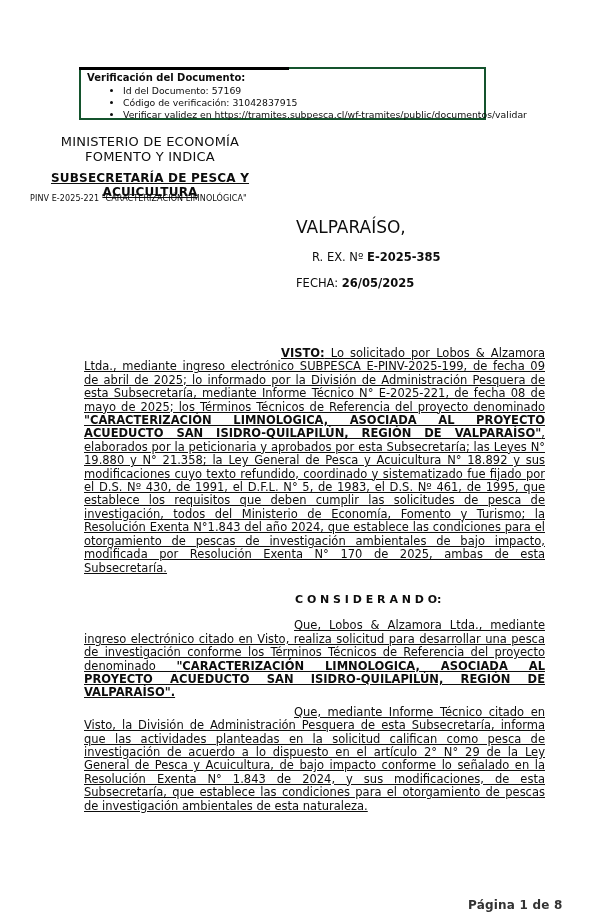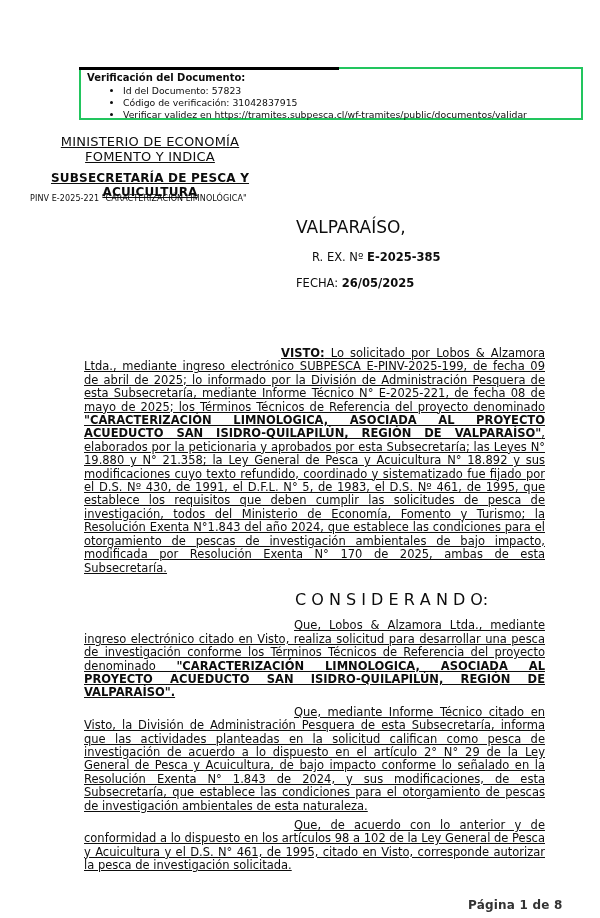--- a/index.html
+++ b/index.html
@@ -6,72 +6,72 @@
   .page{
     position:relative;
     width:600px;height:918px;
     background:#ffffff;
     font-family:"DejaVu Sans",sans-serif;
     color:#0d0d0d;
     overflow:hidden;
   }
   
   .verify-box{
-    position:absolute;left:79px;top:67px;width:504px;height:53px;
-    border:2px solid #22c55e;box-sizing:border-box;
+    position:absolute;left:79px;top:67px;width:407px;height:53px;
+    border:2px solid #14532d;box-sizing:border-box;
     padding:3px 6px 14px 6px;
   }
   .verify-box::before{ 
     content:"";position:absolute;top:-2px;left:-2px;width:52%;height:3px;background:#000;
   }
   .vb-title{font-size:10px;font-weight:bold;line-height:12px;}
   .vb-list{margin:1px 0 0 0;padding:0 0 0 36px;list-style:disc;}
   .vb-list li{font-size:9.3px;line-height:12px;white-space:nowrap;}
   
   .org{
     position:absolute;left:35px;top:134px;width:230px;text-align:center;
   }
-  .org-line{font-size:13px;line-height:15px;letter-spacing:0.2px;text-decoration:underline;}
+  .org-line{font-size:13px;line-height:15px;letter-spacing:0.2px;}
   .subsec{
     margin-top:7px;font-size:12px;line-height:14px;font-weight:bold;
     text-decoration:underline;letter-spacing:0.2px;
   }
   .proj-ref{
     position:absolute;left:30px;top:194px;font-size:8px;letter-spacing:0.1px;
     white-space:nowrap;
   }
   
   .title-block{position:absolute;left:296px;top:207px;width:226px;}
   .subject{margin:0;font-size:11.5px;line-height:13px;text-align:justify;}
   .city{margin:14px 0 0 0;font-size:17px;line-height:13px;}
   .res-line{margin:17px 0 0 16px;font-size:11.5px;line-height:13px;}
   .date-line{margin:13px 0 16px 0;font-size:11.5px;line-height:13px;}
   .res-line b,.date-line b{font-weight:bold;}
   
   .doc-body{position:absolute;left:78px;top:341px;width:473px;}
   .para{margin:6px;font-size:11.5px;line-height:13.4px;text-align:justify;text-indent:210px;text-decoration:underline;}
   .para.visto{text-indent:197px;}
   .considerando{
-    margin:18px 0 13px 217px;font-size:16px;line-height:13.4px;font-weight:normal;
+    margin:18px 0 13px 217px;font-size:11px;line-height:13.4px;font-weight:bold;
   }
   
   .page-indicator{
     position:absolute;left:468px;top:898px;font-size:12px;font-weight:bold;color:#333;
     letter-spacing:0.2px;
   }
 </style>
 </head>
 <body>
 
 <div class="page">
 
   <div class="verify-box">
     <div class="vb-title">Verificación del Documento:</div>
     <ul class="vb-list">
-      <li>Id del Documento: 57823</li>
+      <li>Id del Documento: 57169</li>
       <li>Código de verificación: 31042837915</li>
       <li>Verificar validez en https://tramites.subpesca.cl/wf-tramites/public/documentos/validar</li>
     </ul>
   </div>
 
   <div class="org">
     <div class="org-line">MINISTERIO DE ECONOMÍA</div>
     <div class="org-line">FOMENTO Y INDICA</div>
     <div class="subsec">SUBSECRETARÍA DE PESCA Y ACUICULTURA</div>
   </div>
@@ -81,18 +81,17 @@
     <p class="city">VALPARAÍSO,</p>
     <p class="res-line"><span>R. EX. Nº </span><b>E-2025-385</b></p>
     <p class="date-line"><span>FECHA: </span><b>26/05/2025</b></p>
   </div>
 
   <div class="doc-body">
     <p class="para visto"><span style="font-weight: bold;">VISTO:</span><span> Lo solicitado por Lobos &amp; Alzamora Ltda., mediante ingreso electrónico SUBPESCA E-PINV-2025-199, de fecha 09 de abril de 2025; lo informado por la División de Administración Pesquera de esta Subsecretaría, mediante Informe Técnico N° E-2025-221, de fecha 08 de mayo de 2025; los Términos Técnicos de Referencia del proyecto denominado </span><span style="font-weight: bold;">"CARACTERIZACIÓN LIMNOLOGICA, ASOCIADA AL PROYECTO ACUEDUCTO SAN ISIDRO-QUILAPILÚN, REGIÓN DE VALPARAÍSO"</span><span>, elaborados por la peticionaria y aprobados por esta Subsecretaría; las Leyes N° 19.880 y N° 21.358; la Ley General de Pesca y Acuicultura N° 18.892 y sus modificaciones cuyo texto refundido, coordinado y sistematizado fue fijado por el D.S. Nº 430, de 1991, el D.F.L. N° 5, de 1983, el D.S. Nº 461, de 1995, que establece los requisitos que deben cumplir las solicitudes de pesca de investigación, todos del Ministerio de Economía, Fomento y Turismo; la Resolución Exenta N°1.843 del año 2024, que establece las condiciones para el otorgamiento de pescas de investigación ambientales de bajo impacto, modificada por Resolución Exenta N° 170 de 2025, ambas de esta Subsecretaría.</span></p>
     <h3 class="considerando">C O N S I D E R A N D O:</h3>
     <p class="para"><span>Que, Lobos &amp; Alzamora Ltda., mediante ingreso electrónico citado en Visto, realiza solicitud para desarrollar una pesca de investigación conforme los Términos Técnicos de Referencia del proyecto denominado </span><span style="font-weight: bold;">"CARACTERIZACIÓN LIMNOLOGICA, ASOCIADA AL PROYECTO ACUEDUCTO SAN ISIDRO-QUILAPILÚN, REGIÓN DE VALPARAÍSO".</span></p>
     <p class="para"><span>Que, mediante Informe Técnico citado en Visto, la División de Administración Pesquera de esta Subsecretaría, informa que las actividades planteadas en la solicitud califican como pesca de investigación de acuerdo a lo dispuesto en el artículo 2° N° 29 de la Ley General de Pesca y Acuicultura, de bajo impacto conforme lo señalado en la Resolución Exenta N° 1.843 de 2024, y sus modificaciones, de esta Subsecretaría, que establece las condiciones para el otorgamiento de pescas de investigación ambientales de esta naturaleza.</span></p>
-    <p class="para"><span>Que, de acuerdo con lo anterior y de conformidad a lo dispuesto en los artículos 98 a 102 de la Ley General de Pesca y Acuicultura y el D.S. N° 461, de 1995, citado en Visto, corresponde autorizar la pesca de investigación solicitada.</span></p>
   </div>
 
   <div class="page-indicator">Página 1 de 8</div>
 
 </div>
 
 </body></html>

